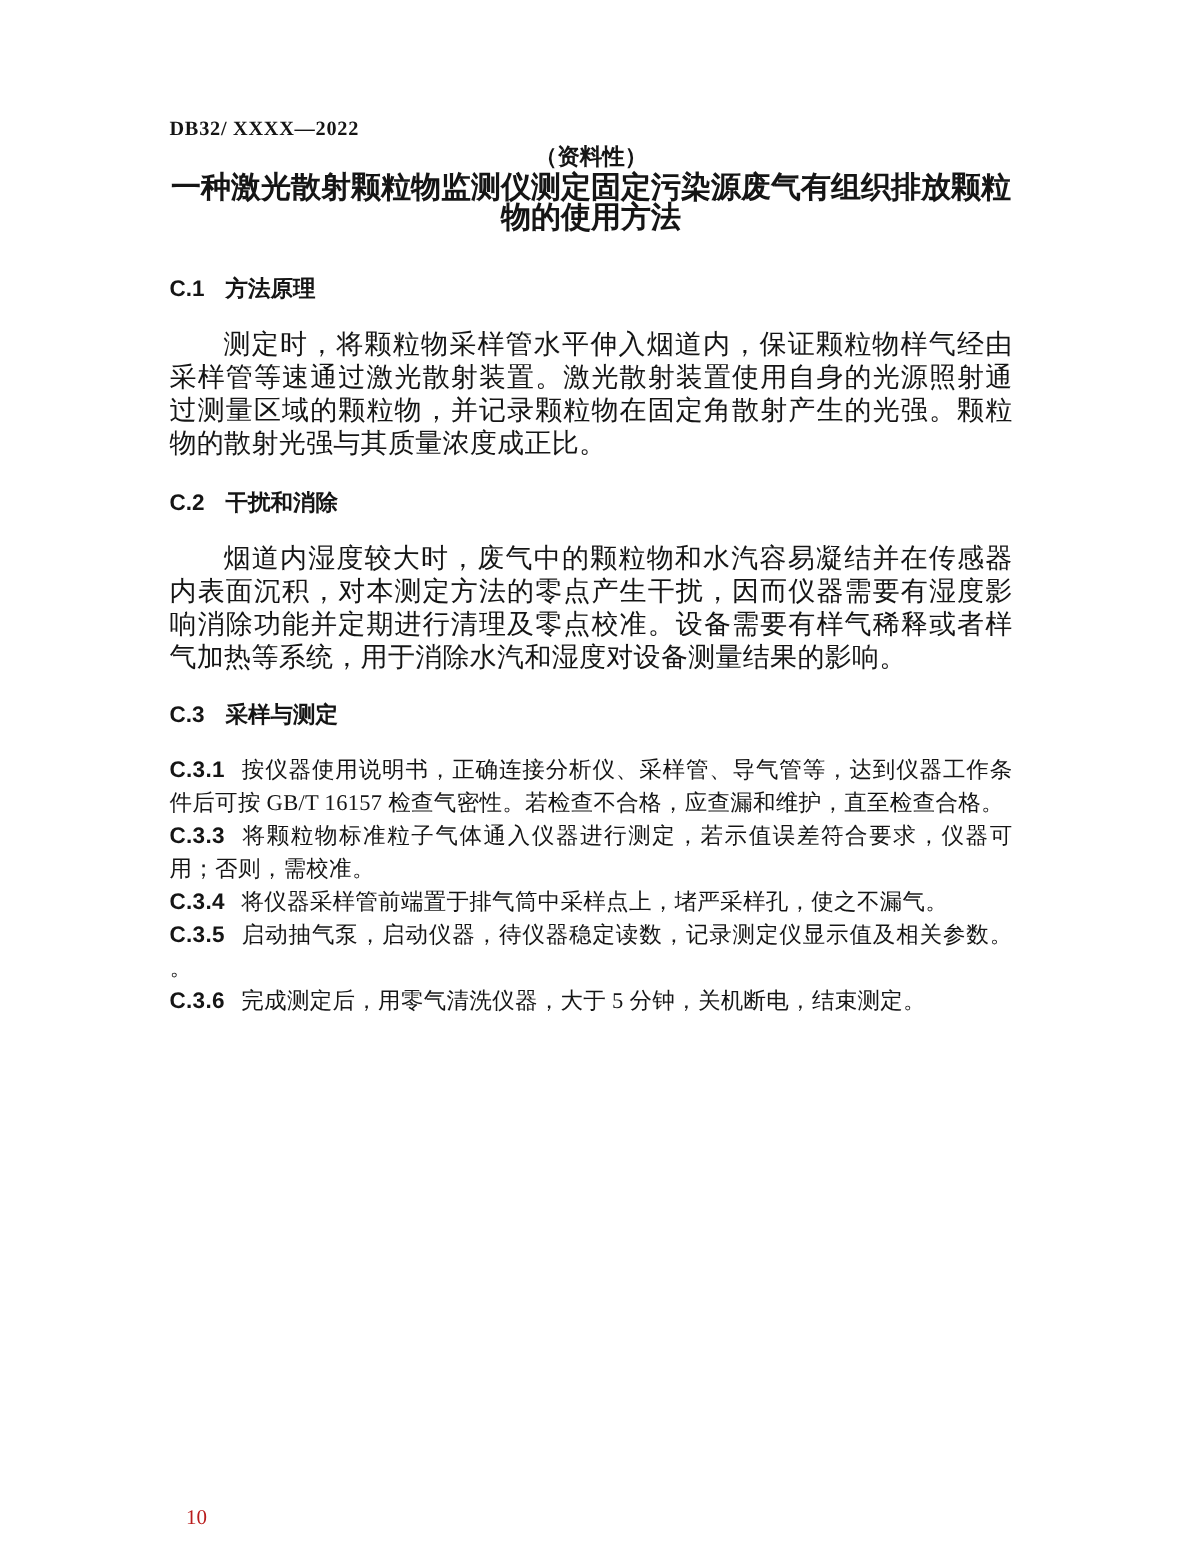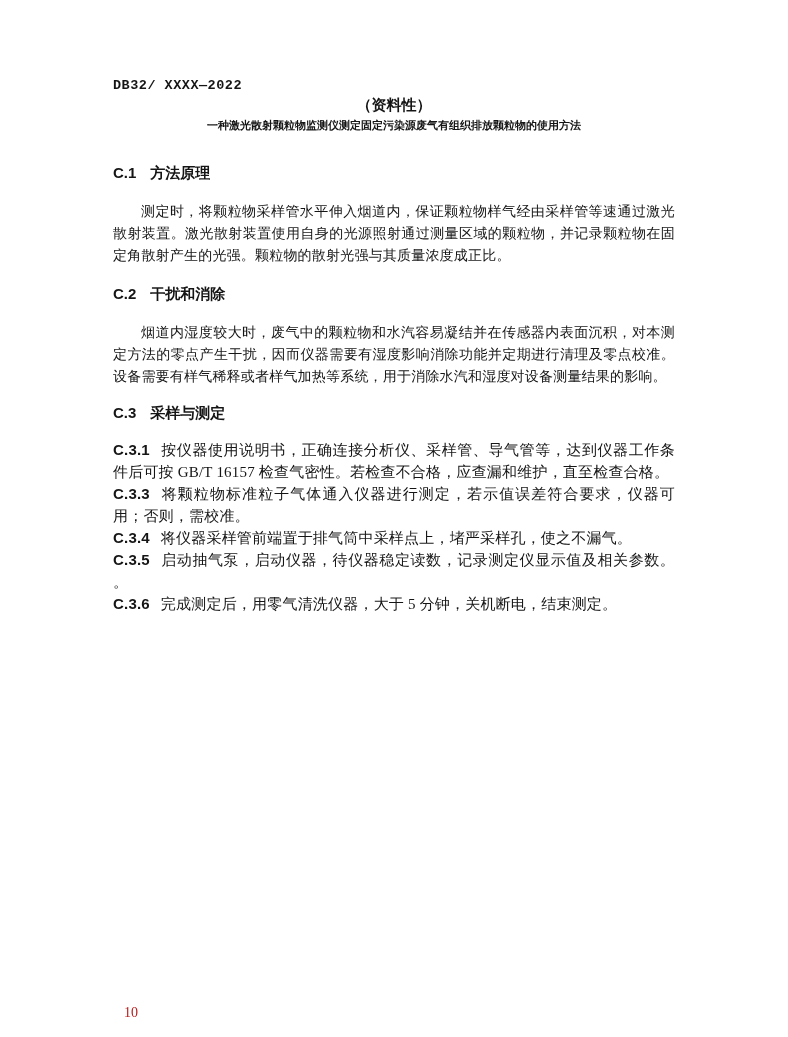--- a/index.html
+++ b/index.html
@@ -15,21 +15,21 @@
     overflow: hidden;
     color: #151515;
   }
   .content {
     position: absolute;
     left: 113px;
     top: 78px;
     width: 562px;
   }
   .std-number {
-    font-family: Liberation Mono, monospace;
+    font-family: Liberation Serif, serif;
     font-weight: bold;
     font-size: 13.5px;
     line-height: 15px;
     letter-spacing: 0.5px;
     color: #151515;
   }
   .title-block {
     text-align: center;
     font-family: "Liberation Sans", "DejaVu Sans", sans-serif;
     font-weight: bold;
@@ -39,40 +39,40 @@
     font-size: 15px;
     line-height: 20px;
   }
   .informative-label {
     margin-top: 2px;
     font-size: 15px;
     line-height: 20px;
   }
   .main-title {
     margin-top: 0px;
-    font-size: 11px;
+    font-size: 20px;
     line-height: 20px;
   }
   .section-heading {
     font-family: "Liberation Sans", "DejaVu Sans", sans-serif;
     font-weight: bold;
     font-size: 15px;
     line-height: 20px;
   }
   .section-heading .sec-num {
     display: inline-block;
     margin-right: 14px;
   }
   .h-c1 { margin-top: 28px; }
   .h-c2 { margin-top: 18px; }
   .h-c3 { margin-top: 16px; }
   .body-para {
     margin: 17px 0 0 0;
-    font-family: Liberation Sans, sans-serif;
-    font-size: 14px;
+    font-family: Liberation Mono, monospace;
+    font-size: 18px;
     line-height: 22px;
     text-align: justify;
     text-indent: 2em;
     letter-spacing: 0.2px;
   }
   .clause-list {
     margin-top: 16px;
   }
   .clause {
     margin: 0;

